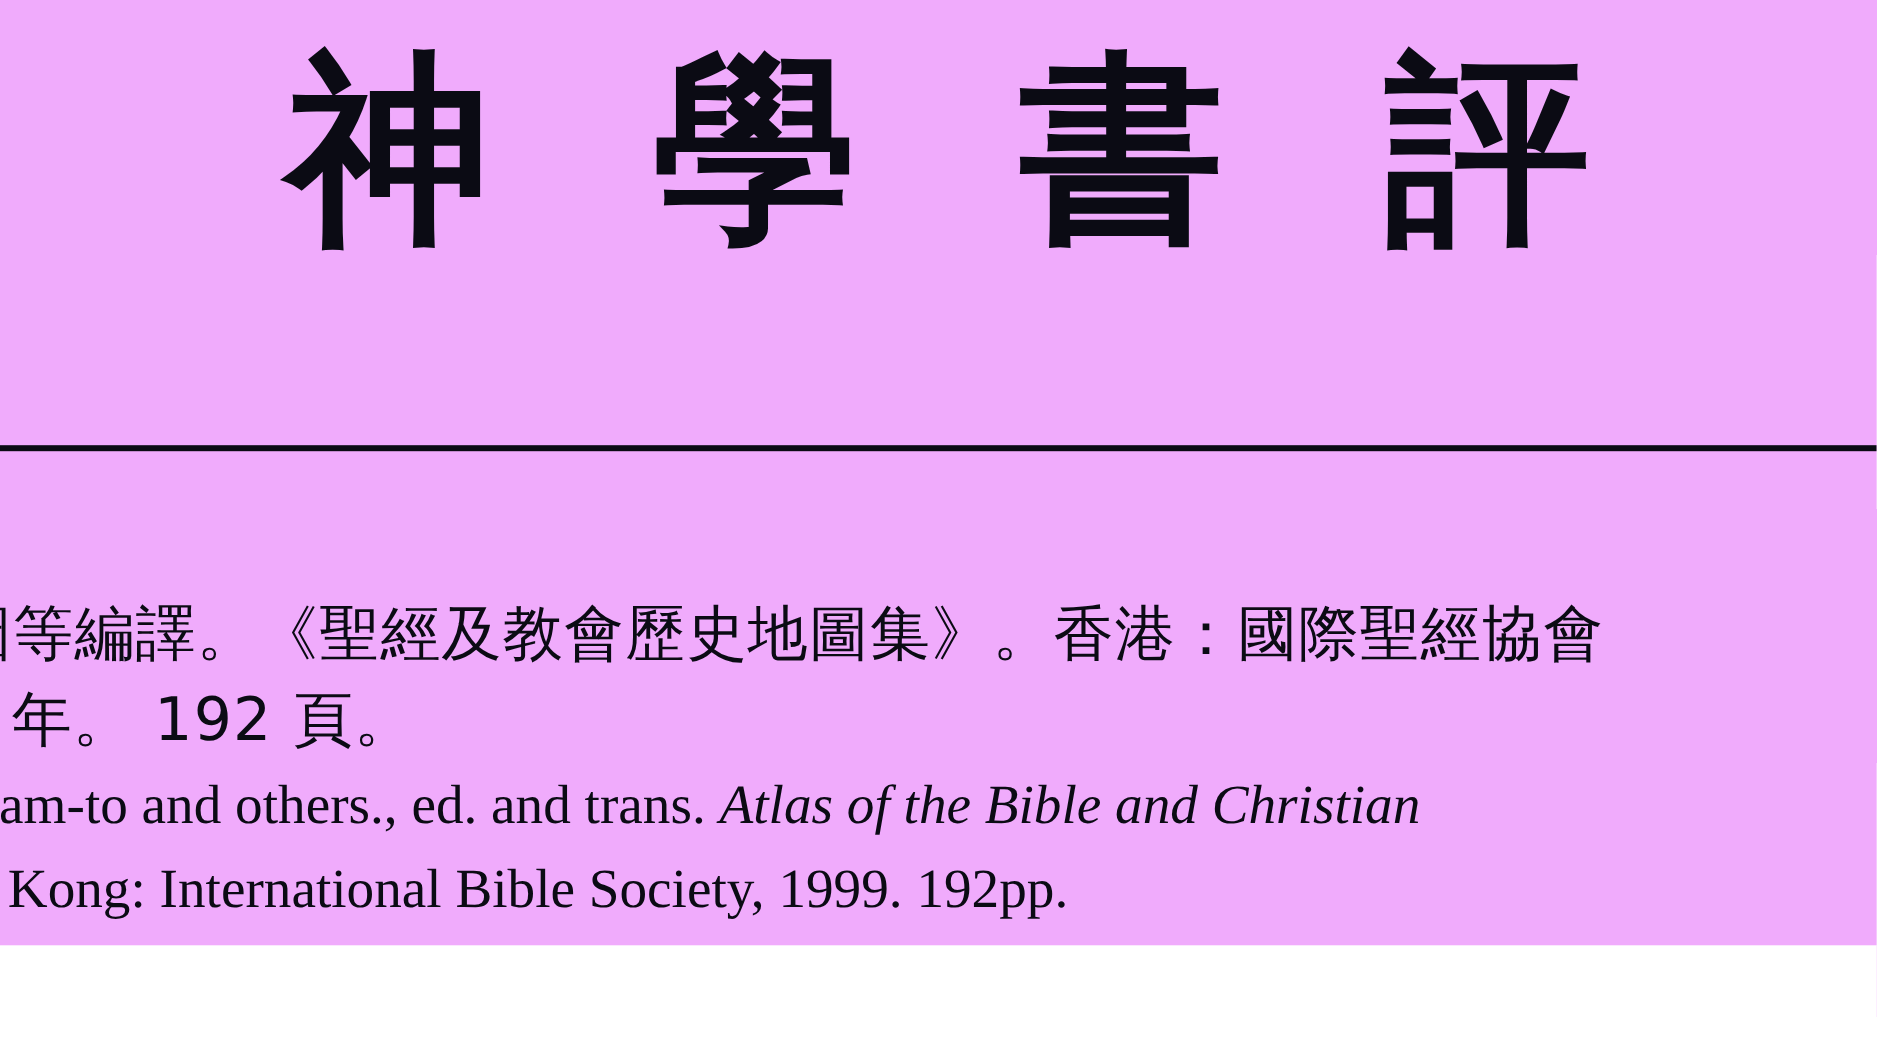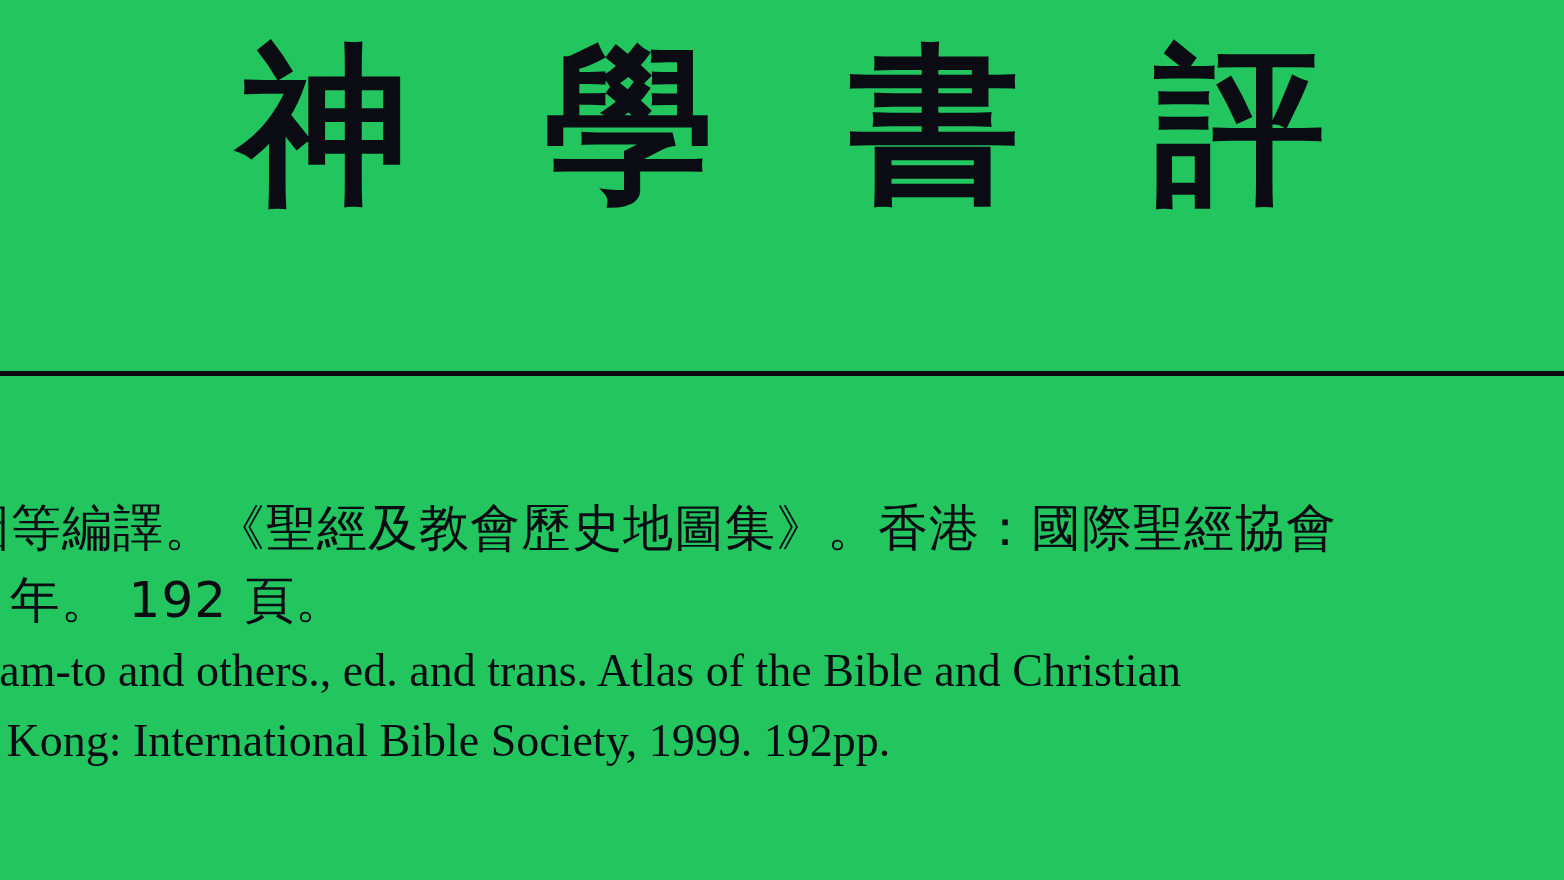--- a/index.html
+++ b/index.html
@@ -3,22 +3,22 @@
 <meta charset="utf-8">
 <style>
   html, body {
     margin: 0;
     padding: 0;
     background: #ffffff;
   }
   .page {
     position: relative;
     width: 1564px;
-    height: 880px;
-    background: #22c55e;
+    height: 788px;
+    background: #f0abfc;
     overflow: hidden;
     font-family: "Liberation Serif", serif;
     color: #000000;
   }
 
   
   .masthead {
     position: absolute;
     left: 0;
     top: 40px;
@@ -77,20 +77,21 @@
 
   
   .en {
     font-family: "Liberation Serif", serif;
     font-size: 46px;
     line-height: 70px;
   }
   .en-1 { margin-left: -34px; }
   .en-2 { margin-left: -28px; }
   .en .ital {
+    font-style: italic;
   }
 </style>
 </head>
 <body>
 
 <div class="page">
 
   <div class="masthead">
     <div class="masthead-title">神 學 書 評</div>
   </div>

